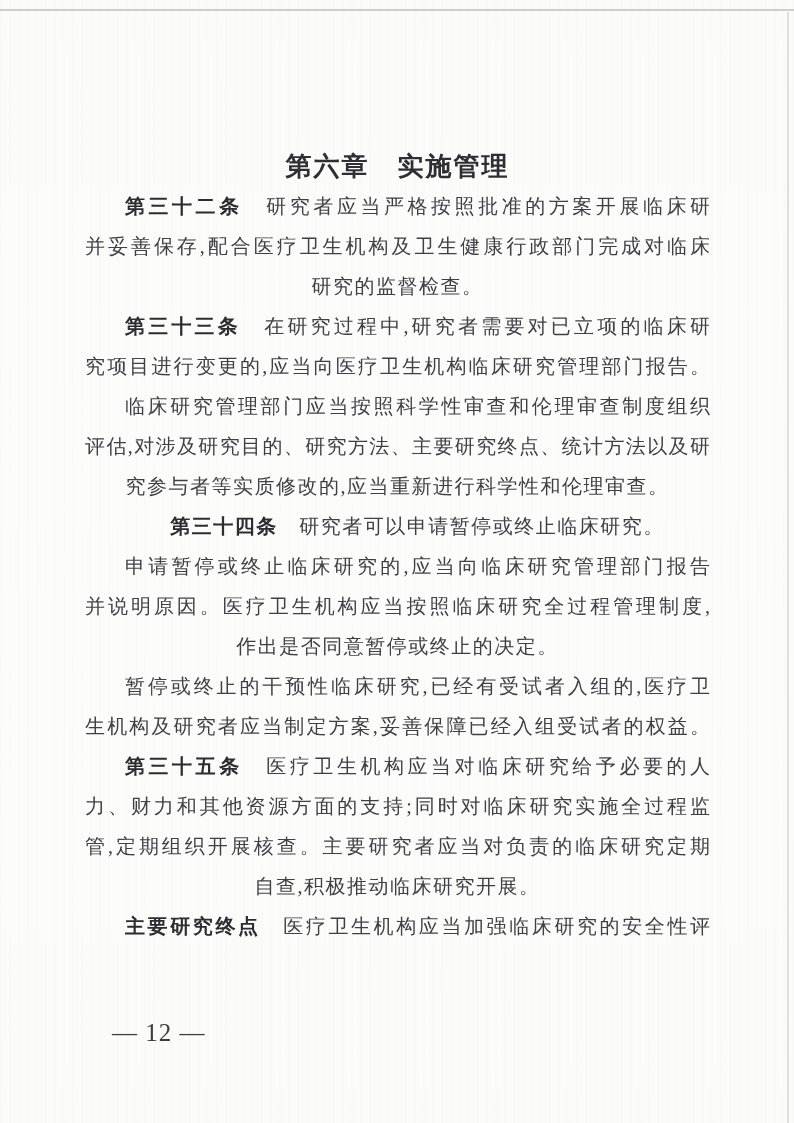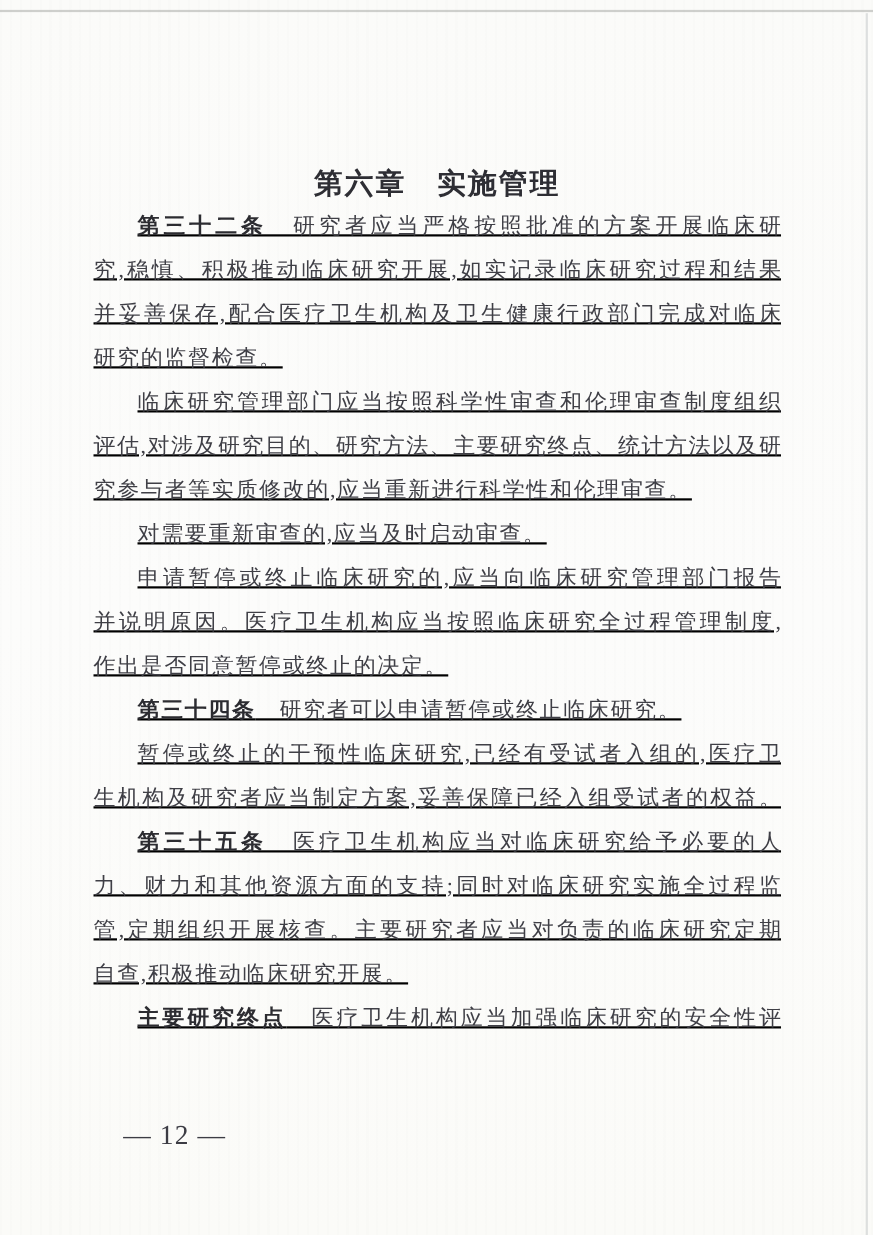--- a/index.html
+++ b/index.html
@@ -27,27 +27,28 @@
     background: rgba(165,172,175,0.35);
   }
   .title {
     position: absolute; left: 85px; width: 625px; top: 149px;
     margin: 0; text-align: center;
     font-family: "Liberation Sans", "DejaVu Sans", sans-serif;
     font-size: 26px; line-height: 34px; font-weight: 700;
     letter-spacing: 2px; color: #2e2e34;
   }
   .body {
-    position: absolute; left: 85px; top: 186px; width: 625px; text-decoration: underline;
+    position: absolute; left: 85px; top: 186px; width: 625px;
   }
   .para { margin: 0; }
   .line {
     height: 40px; line-height: 40px;
     font-size: 20px; color: #3f3f46;
     white-space: nowrap;
+    text-align: center;
   }
   .line.first { text-indent: 2em; }
   .line.fill {
     white-space: normal;
     text-align: justify;
     text-align-last: justify;
   }
   .line:not(.fill) { letter-spacing: 1.5px; }
   .line b {
     font-family: "Liberation Sans", "DejaVu Sans", sans-serif;
@@ -64,39 +65,39 @@
 
 <div class="page">
   <div class="edge-top"></div>
   <div class="edge-right"></div>
 
   <h1 class="title">第六章　实施管理</h1>
 
   <div class="body">
       <div class="para">
         <div class="line fill first"><b>第三十二条</b>　研究者应当严格按照批准的方案开展临床研</div>
-        <div class="line fill">究,稳慎、积极推动临床研究开展,如实记录临床研究过程和结果</div>
         <div class="line fill">并妥善保存,配合医疗卫生机构及卫生健康行政部门完成对临床</div>
         <div class="line">研究的监督检查。</div>
+      </div>
+      <div class="para">
+        <div class="line fill first"><b>第三十三条</b>　在研究过程中,研究者需要对已立项的临床研</div>
+        <div class="line fill">究项目进行变更的,应当向医疗卫生机构临床研究管理部门报告。</div>
       </div>
       <div class="para">
         <div class="line fill first">临床研究管理部门应当按照科学性审查和伦理审查制度组织</div>
         <div class="line fill">评估,对涉及研究目的、研究方法、主要研究终点、统计方法以及研</div>
         <div class="line">究参与者等实质修改的,应当重新进行科学性和伦理审查。</div>
       </div>
       <div class="para">
-        <div class="line first">对需要重新审查的,应当及时启动审查。</div>
+        <div class="line first"><b>第三十四条</b>　研究者可以申请暂停或终止临床研究。</div>
       </div>
       <div class="para">
         <div class="line fill first">申请暂停或终止临床研究的,应当向临床研究管理部门报告</div>
         <div class="line fill">并说明原因。医疗卫生机构应当按照临床研究全过程管理制度,</div>
         <div class="line">作出是否同意暂停或终止的决定。</div>
-      </div>
-      <div class="para">
-        <div class="line first"><b>第三十四条</b>　研究者可以申请暂停或终止临床研究。</div>
       </div>
       <div class="para">
         <div class="line fill first">暂停或终止的干预性临床研究,已经有受试者入组的,医疗卫</div>
         <div class="line fill">生机构及研究者应当制定方案,妥善保障已经入组受试者的权益。</div>
       </div>
       <div class="para">
         <div class="line fill first"><b>第三十五条</b>　医疗卫生机构应当对临床研究给予必要的人</div>
         <div class="line fill">力、财力和其他资源方面的支持;同时对临床研究实施全过程监</div>
         <div class="line fill">管,定期组织开展核查。主要研究者应当对负责的临床研究定期</div>
         <div class="line">自查,积极推动临床研究开展。</div>

